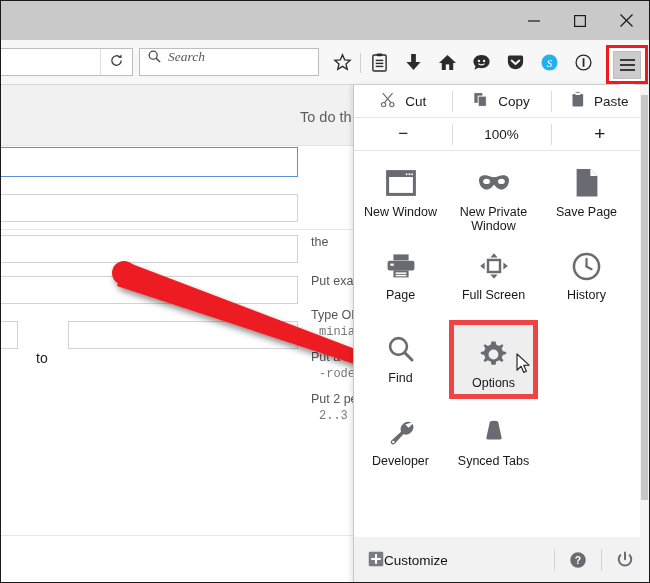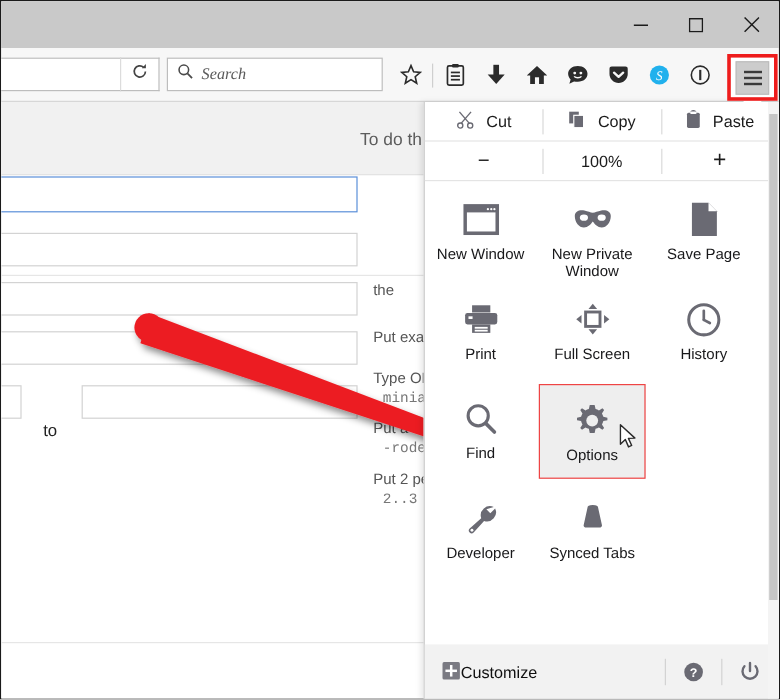--- a/index.html
+++ b/index.html
@@ -57,21 +57,21 @@
     background: #fff;
     border: 1px solid #bdbdbd;
     border-left: 1px solid #dcdcdc;
     display: flex; align-items: center; justify-content: center;
   }
   #searchbar {
     position: absolute; left: 138px; top: 8px;
     width: 180px; height: 28px;
     background: #fff;
     border: 1px solid #bdbdbd;
-    display: flex; align-items: center;
+    display: flex; 
     padding-left: 8px;
     gap: 7px;
   }
   #searchbar .ph {
     font-style: italic;
     font-size: 13.5px;
     color: #5a5a5a;
     font-family: "Liberation Serif", serif;
   }
   #toolbar-icons {
@@ -213,21 +213,21 @@
     color: #18181a;
     text-align: center;
     line-height: 14px;
   }
   .grid-item .gicon {
     height: 34px; display: flex; align-items: center; justify-content: center;
     margin-bottom: 5px;
   }
   .grid-item.highlight {
     background: #eeeeee;
-    border: 1px solid #ef4444;
+    border: 5px solid #ef4444;
   }
 
   #signin-row {
     position: absolute; left: 0; bottom: 46px;
     width: 294px; height: 46px;
     background: #f2f2f2;
     border-top: 1px solid #dedede;
     border-bottom: 1px solid #dedede;
     display: flex; align-items: center;
     padding-left: 14px;
@@ -507,21 +507,21 @@
           <span class="gicon">
             <svg width="30" height="26" viewBox="0 0 30 26">
               <rect x="7.4" y="1.4" width="15.2" height="6" fill="#6a6a73"></rect>
               <rect x="1.6" y="7.8" width="26.8" height="9.6" rx="2" fill="#6a6a73"></rect>
               <rect x="4.4" y="10.6" width="3.4" height="2.2" fill="#ffffff"></rect>
               <rect x="7.4" y="17.4" width="15.2" height="7" fill="#6a6a73"></rect>
               <rect x="9.6" y="19.4" width="10.8" height="1.5" fill="#ffffff"></rect>
               <rect x="9.6" y="21.8" width="10.8" height="1.5" fill="#ffffff"></rect>
             </svg>
           </span>
-          <span>Print</span>
+          <span>Page</span>
         </div>
         <div class="grid-item">
           <span class="gicon">
             <svg width="30" height="28" viewBox="0 0 30 28">
               <rect x="9" y="8" width="12" height="12" fill="none" stroke="#6a6a73" stroke-width="2.4"></rect>
               <path d="M15 1.2 L18.6 5.6 L11.4 5.6 Z" fill="#6a6a73"></path>
               <path d="M15 26.8 L18.6 22.4 L11.4 22.4 Z" fill="#6a6a73"></path>
               <path d="M1.2 14 L5.6 10.4 L5.6 17.6 Z" fill="#6a6a73"></path>
               <path d="M28.8 14 L24.4 10.4 L24.4 17.6 Z" fill="#6a6a73"></path>
             </svg>

